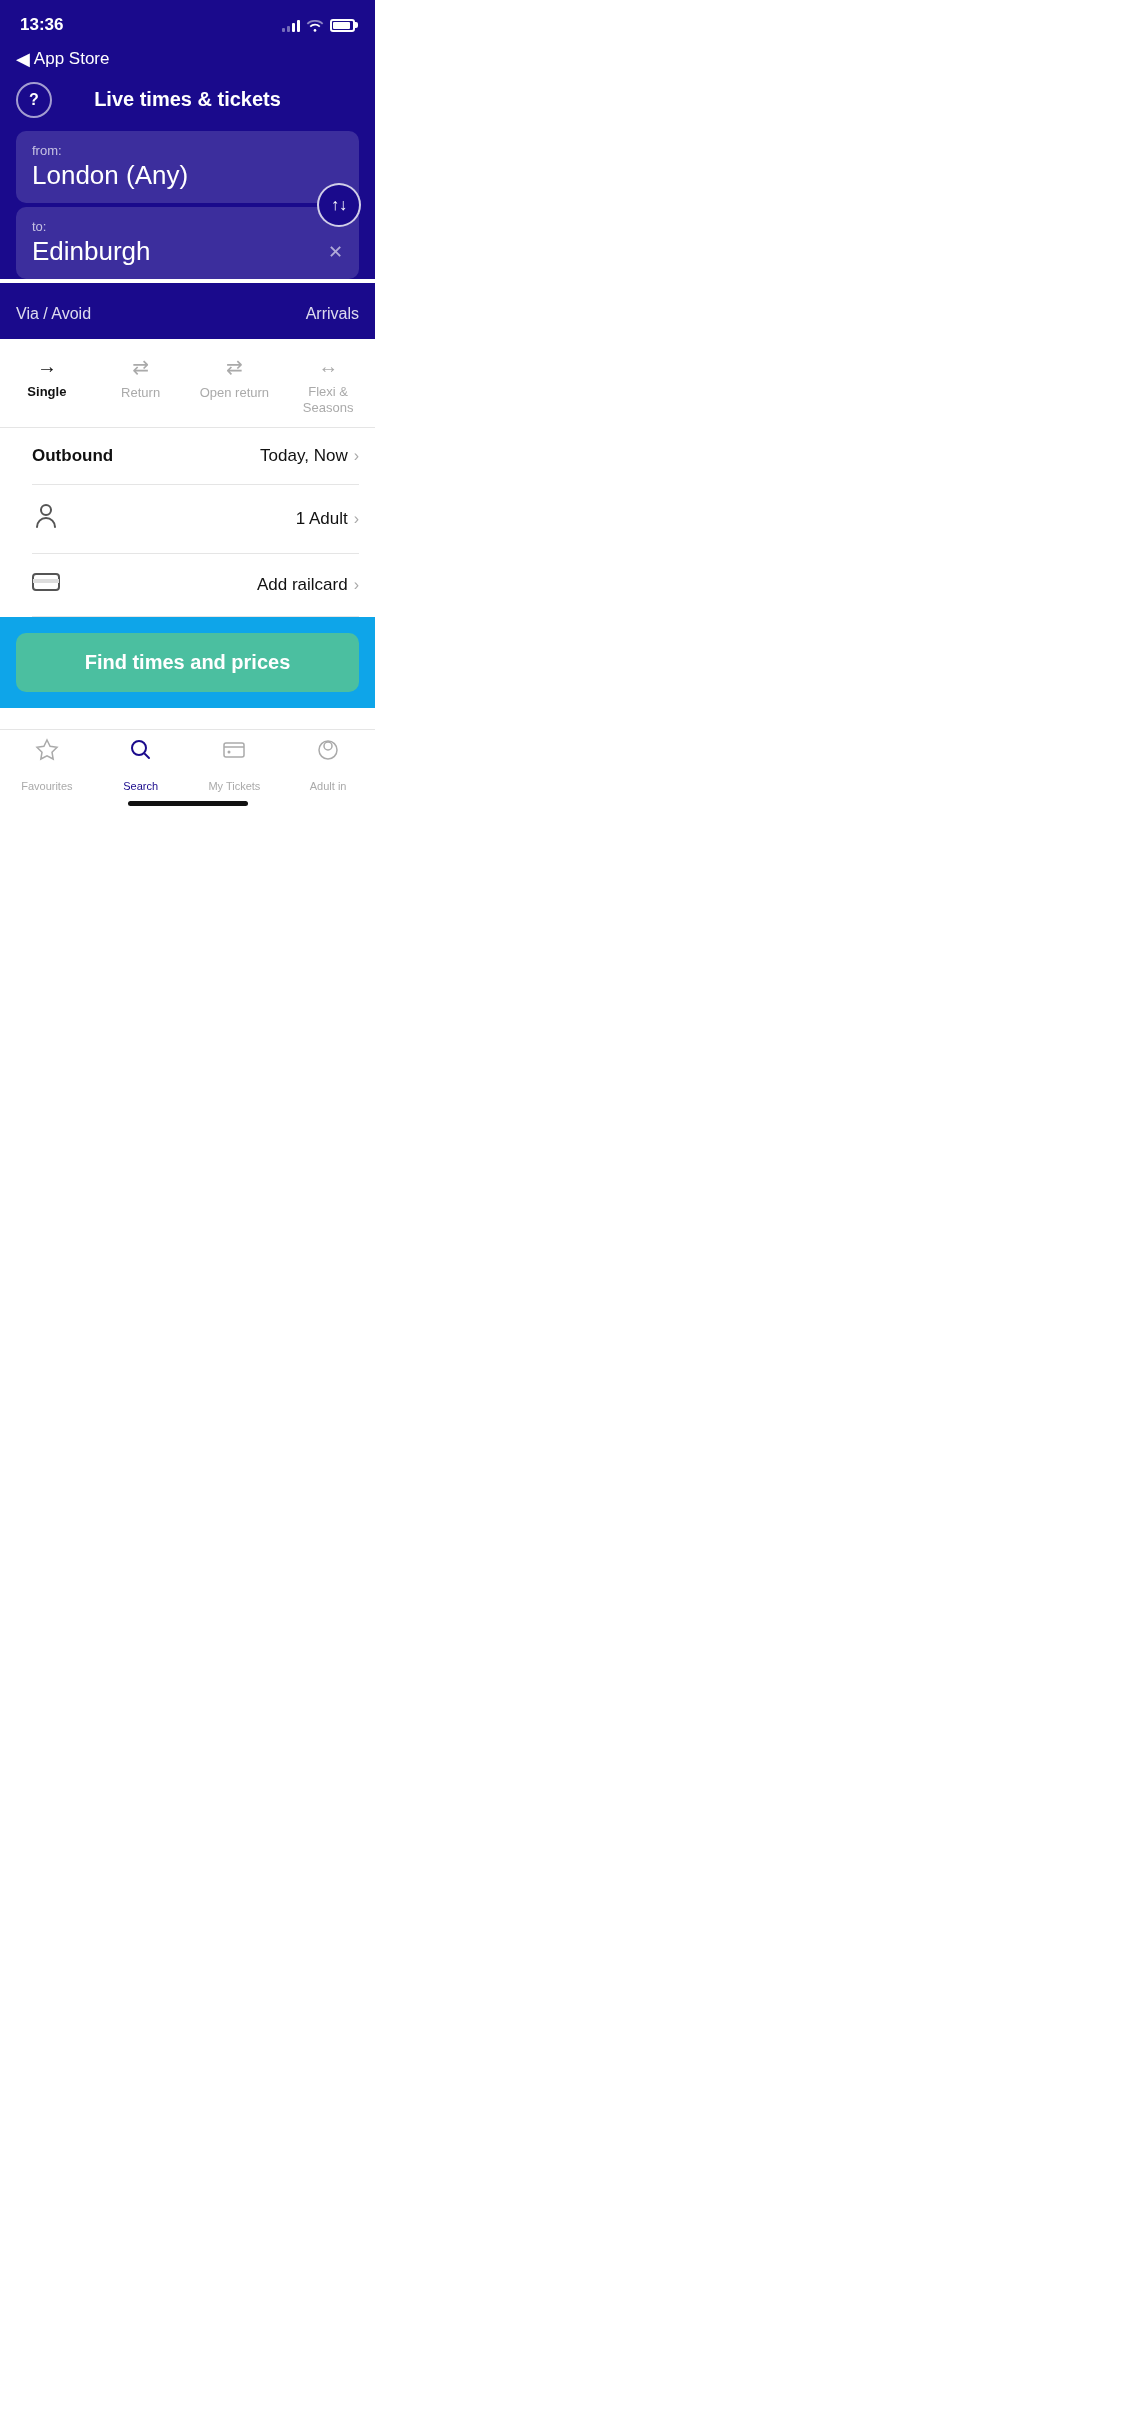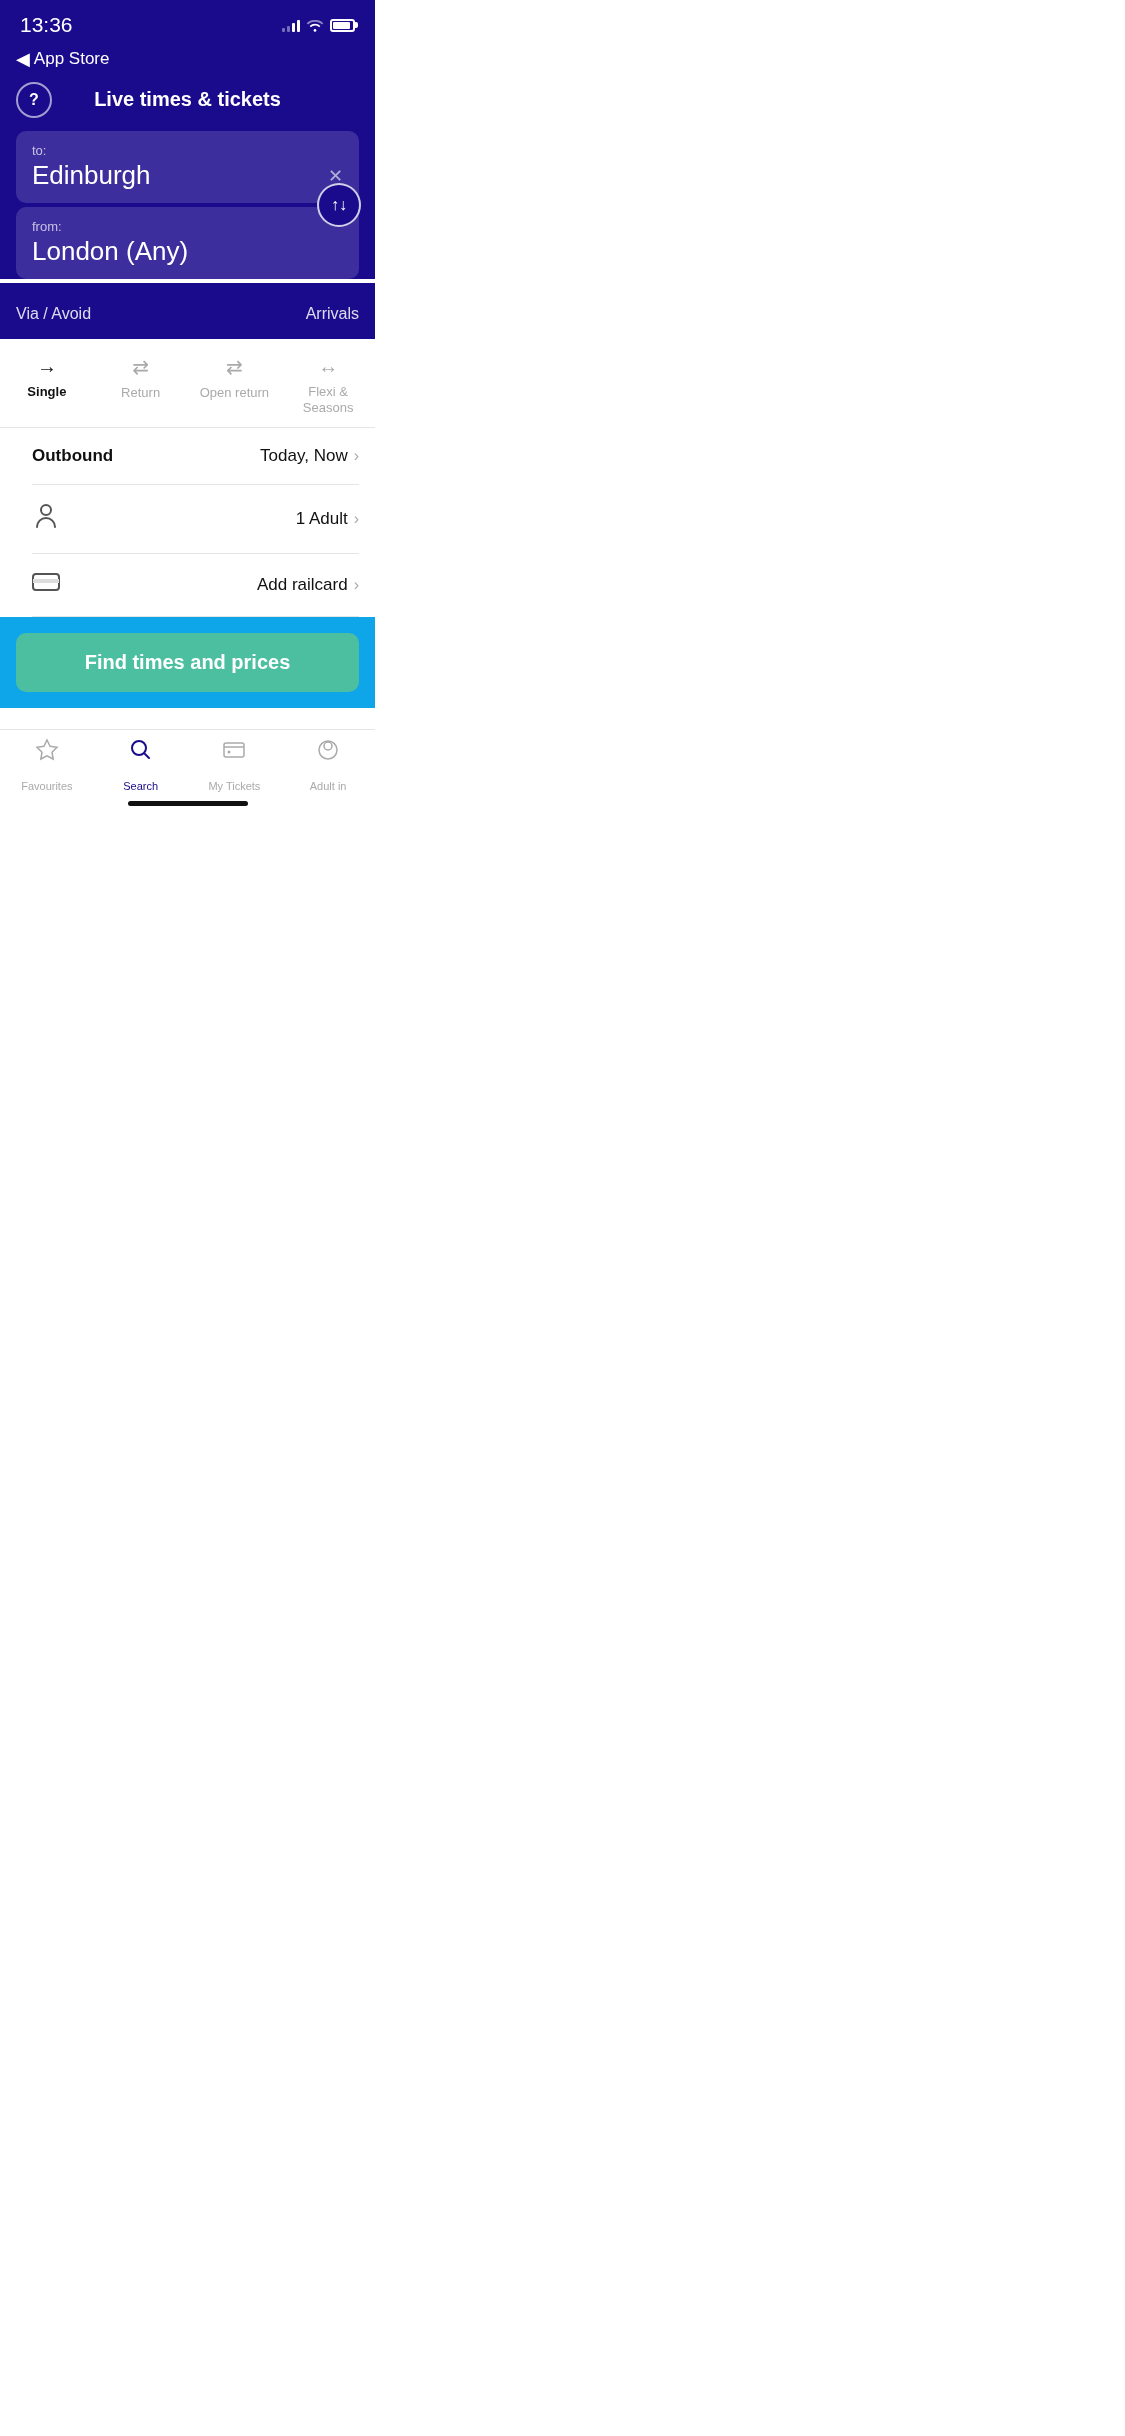--- a/index.html
+++ b/index.html
@@ -18,22 +18,22 @@
     .status-bar {
       background: #1a0a8c;
       color: white;
       display: flex;
       justify-content: space-between;
       align-items: center;
       padding: 12px 20px 6px;
       height: 44px;
     }
     .status-time {
-      font-size: 21px;
-      font-weight: 400;
+      font-size: 17px;
+      font-weight: 700;
     }
     .status-icons {
       display: flex;
       align-items: center;
       gap: 6px;
     }
     .signal-bars {
       display: flex;
       align-items: flex-end;
       gap: 2px;
@@ -388,30 +388,30 @@
   <div class="help-btn">
     <span>?</span>
   </div>
   <span class="header-title">Live times &amp; tickets</span>
 </div>
 
 <div class="search-section">
   <div class="route-container">
 
     <div class="route-box">
+      <div class="route-label">from:</div>
+      <div class="route-value">London (Any)</div>
+    </div>
+
+    <div class="route-box">
       <div class="route-label">to:</div>
       <div class="route-value-row">
         <div class="route-value">Edinburgh</div>
         <span class="clear-btn">✕</span>
       </div>
-    </div>
-
-    <div class="route-box">
-      <div class="route-label">from:</div>
-      <div class="route-value">London (Any)</div>
     </div>
 
     <div class="swap-btn">
       <span>↑↓</span>
     </div>
   </div>
 </div>
 
 <div class="via-row">
   <span class="via-btn">Via / Avoid</span>

